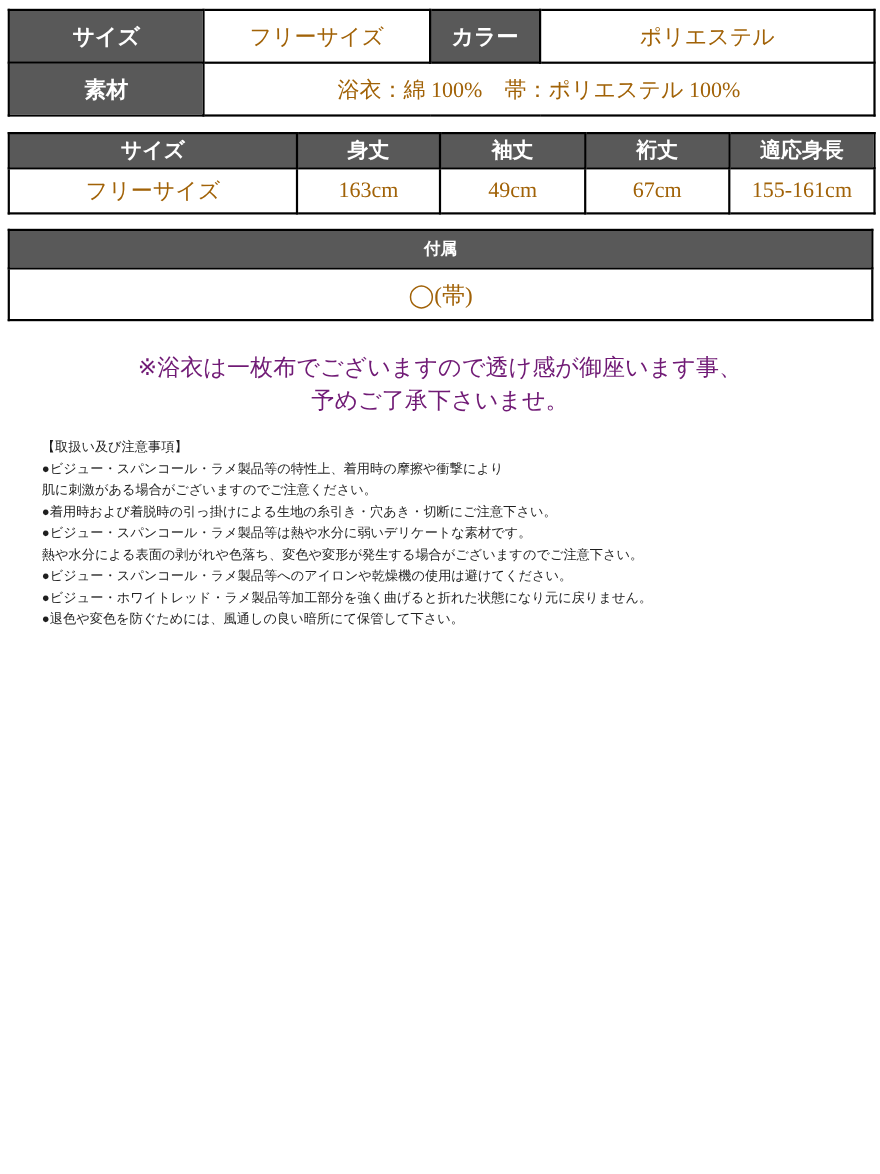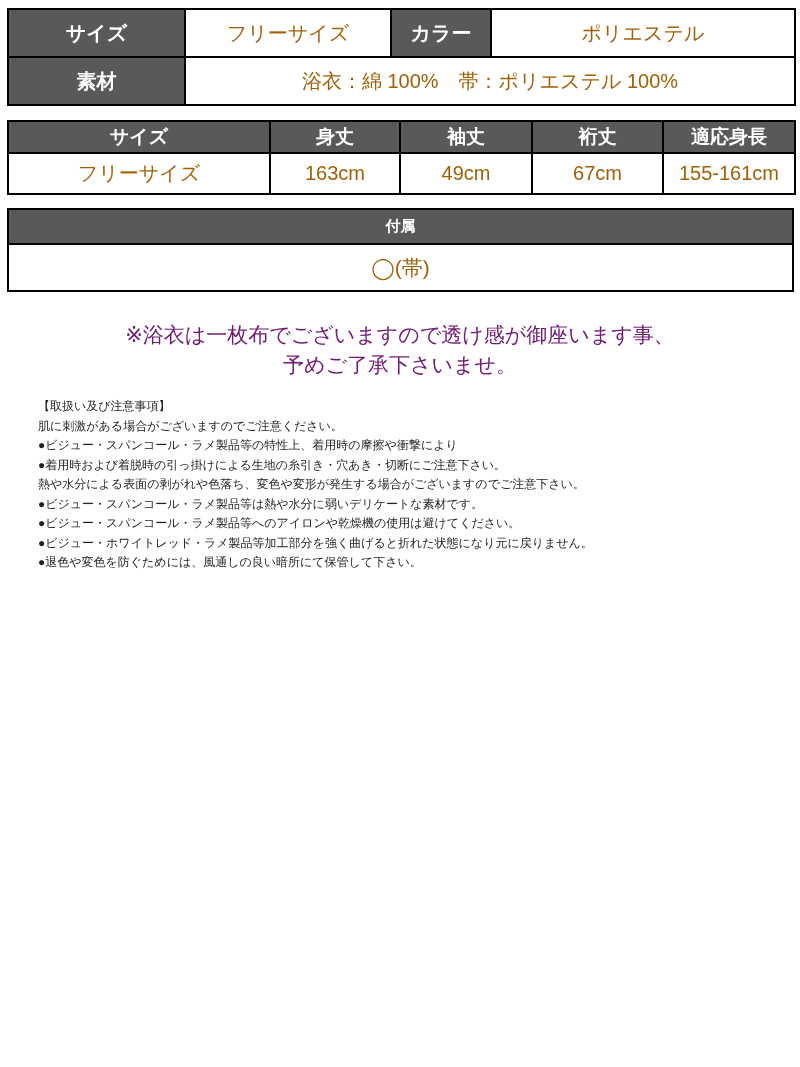--- a/index.html
+++ b/index.html
@@ -12,20 +12,21 @@
     color: #222222;
     overflow: hidden;
   }
   table {
     border-collapse: collapse;
     table-layout: fixed;
     position: absolute;
     left: 7px;
     width: 787px;
     background: #ffffff;
+    font-family: Liberation Serif, serif;
   }
   th, td {
     border: 2px solid #000000;
     text-align: center;
     vertical-align: middle;
     overflow: hidden;
     white-space: nowrap;
   }
   th.dark {
     background: #595959;
@@ -127,21 +128,21 @@
 </tbody>
   </table>
 
 <div class="notice">
   <div>※浴衣は一枚布でございますので透け感が御座います事、</div>
   <div>予めご了承下さいませ。</div>
 </div>
 
 <div class="care">
   <div>【取扱い及び注意事項】</div>
+  <div>●ビジュー・スパンコール・ラメ製品等の特性上、着用時の摩擦や衝撃により</div>
   <div>肌に刺激がある場合がございますのでご注意ください。</div>
-  <div>●ビジュー・スパンコール・ラメ製品等の特性上、着用時の摩擦や衝撃により</div>
   <div>●着用時および着脱時の引っ掛けによる生地の糸引き・穴あき・切断にご注意下さい。</div>
+  <div>●ビジュー・スパンコール・ラメ製品等は熱や水分に弱いデリケートな素材です。</div>
   <div>熱や水分による表面の剥がれや色落ち、変色や変形が発生する場合がございますのでご注意下さい。</div>
-  <div>●ビジュー・スパンコール・ラメ製品等は熱や水分に弱いデリケートな素材です。</div>
   <div>●ビジュー・スパンコール・ラメ製品等へのアイロンや乾燥機の使用は避けてください。</div>
   <div>●ビジュー・ホワイトレッド・ラメ製品等加工部分を強く曲げると折れた状態になり元に戻りません。</div>
   <div>●退色や変色を防ぐためには、風通しの良い暗所にて保管して下さい。</div>
 </div>
 
 </body></html>

